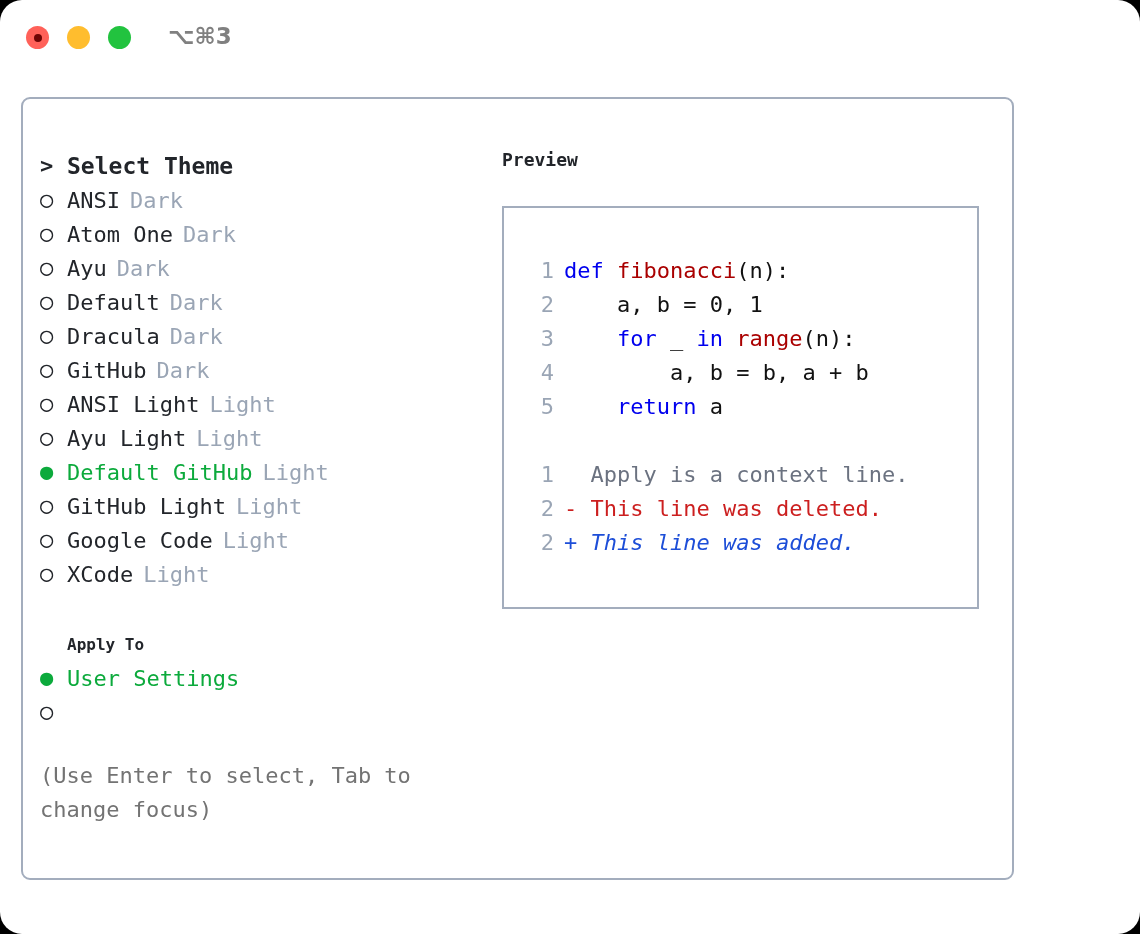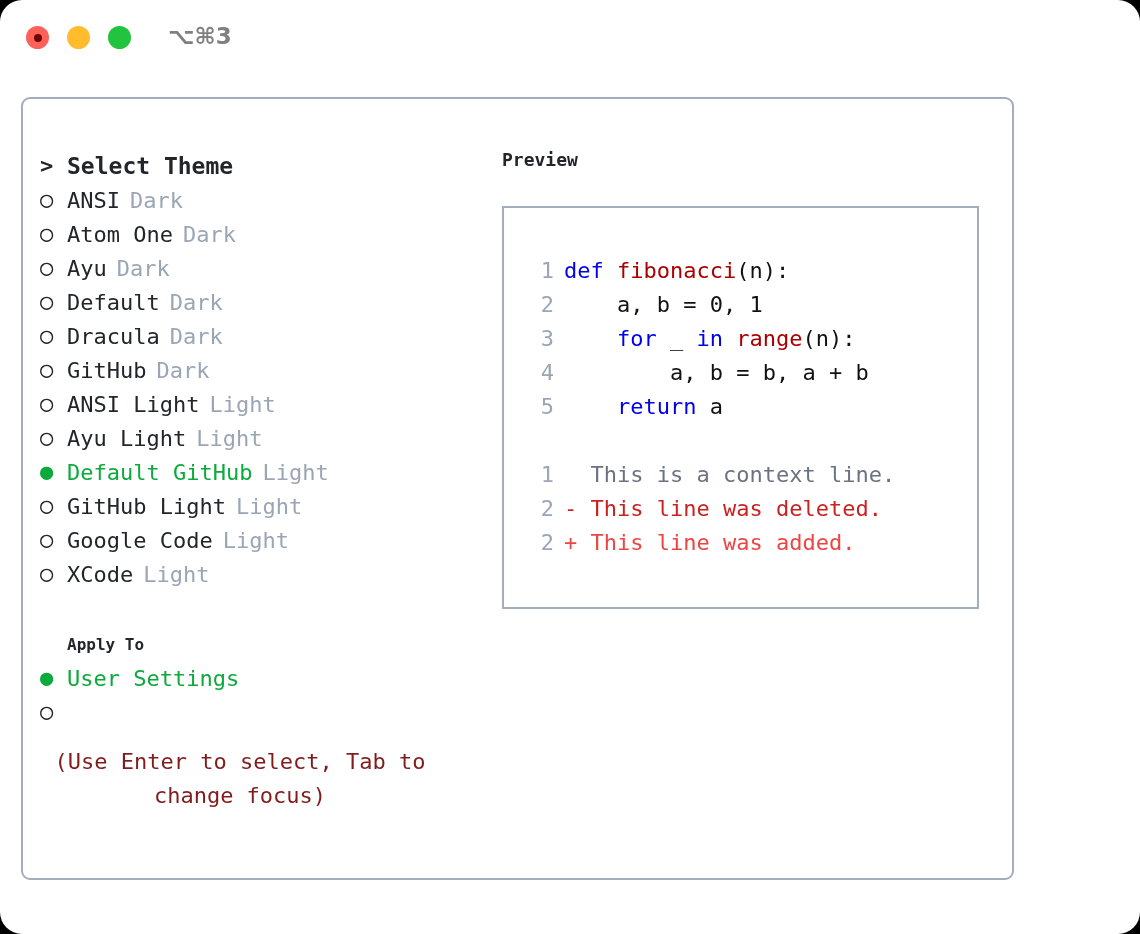--- a/index.html
+++ b/index.html
@@ -115,26 +115,25 @@
     display: flex;
     align-items: center;
     font-size: 16px;
     font-weight: bold;
     color: #22252a;
     padding-left: 27px;
     white-space: pre;
   }
 
   .hint {
-    margin-top: 16px;
+    margin-top: 30px;
     font-size: 22px;
     line-height: 34px;
-    color: #7f1d1d;
+    color: #737373;
     width: 400px;
-    text-align: center;
   }
 
   
   .right-col {
     position: absolute;
     left: 479px; top: 50px;
     width: 490px;
   }
   .preview-title {
     font-size: 18px;
@@ -164,21 +163,21 @@
     margin-right: 10px;
   }
   .code-text { color: #111111; }
   .kw   { color: #0000ee; }
   .fn   { color: #aa0000; }
   .plain{ color: #111111; }
 
   .diff-gap { height: 34px; }
   .diff-ctx { color: #6b7280; }
   .diff-del { color: #cc1f1f; }
-  .diff-add { color: #ef4444; }
+  .diff-add { color: #1d4ed8; font-style: italic; }
 </style>
 </head>
 <body>
 
 <div class="window">
 
   <div class="titlebar">
     <div class="traffic">
       <div class="dot dot-red"></div>
       <div class="dot dot-yellow"></div>
@@ -311,21 +310,21 @@
 
         <div class="code-line">
           <span class="lineno">5</span>
           <span class="code-text"><span class="plain">    </span><span class="kw">return</span><span class="plain"> a</span></span>
         </div>
 
         <div class="diff-gap"></div>
 
         <div class="code-line">
           <span class="lineno">1</span>
-          <span class="diff-ctx">  This is a context line.</span>
+          <span class="diff-ctx">  Apply is a context line.</span>
         </div>
 
         <div class="code-line">
           <span class="lineno">2</span>
           <span class="diff-del">- This line was deleted.</span>
         </div>
 
         <div class="code-line">
           <span class="lineno">2</span>
           <span class="diff-add">+ This line was added.</span>

